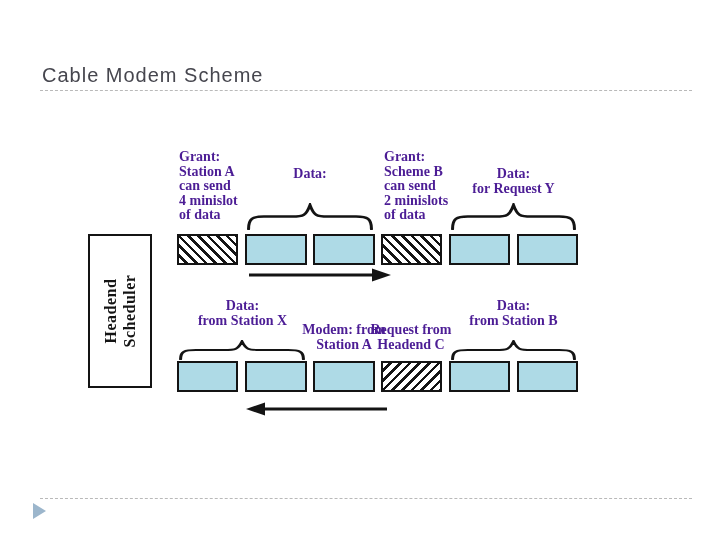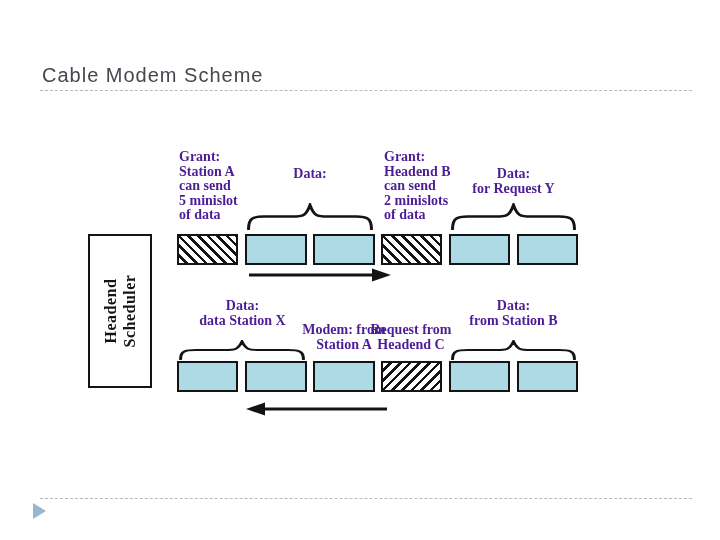--- a/index.html
+++ b/index.html
@@ -67,29 +67,29 @@
   <div class="headend-label">
     <span>Headend</span>
     <span>Scheduler</span>
   </div>
 </div>
 
 <div class="lbl left" style="left:179px;top:150px;width:72px;">
   <div>Grant:</div>
   <div>Station A</div>
   <div>can send</div>
-  <div>5 minislot</div>
+  <div>4 minislot</div>
   <div>of data</div>
 </div>
 <div class="lbl" style="left:245px;top:167px;width:130px;">
   <div>Data:</div>
 </div>
 <div class="lbl left" style="left:384px;top:150px;width:74px;">
   <div>Grant:</div>
-  <div>Headend B</div>
+  <div>Scheme B</div>
   <div>can send</div>
   <div>2 minislots</div>
   <div>of data</div>
 </div>
 <div class="lbl" style="left:449px;top:167px;width:129px;">
   <div>Data:</div>
   <div>for Request Y</div>
 </div>
 
 <svg class="brace-svg" style="left:246px;top:203px;" width="128" height="27" viewBox="0 0 100 26" preserveAspectRatio="none">
@@ -108,21 +108,21 @@
   <div class="slot" style="left:517px;"></div>
 </div>
 
 <svg class="arrow-svg" style="left:248px;top:267px;" width="144" height="16" viewBox="0 0 144 16">
   <line x1="1" y1="8" x2="126" y2="8"></line>
   <polygon points="124,1.5 143,8 124,14.5"></polygon>
 </svg>
 
 <div class="lbl" style="left:177px;top:299px;width:131px;">
   <div>Data:</div>
-  <div>data Station X</div>
+  <div>from Station X</div>
 </div>
 <div class="lbl" style="left:299px;top:323px;width:90px;">
   <div>Modem: from</div>
   <div>Station A</div>
 </div>
 <div class="lbl" style="left:366px;top:323px;width:90px;">
   <div>Request from</div>
   <div>Headend C</div>
 </div>
 <div class="lbl" style="left:449px;top:299px;width:129px;">

